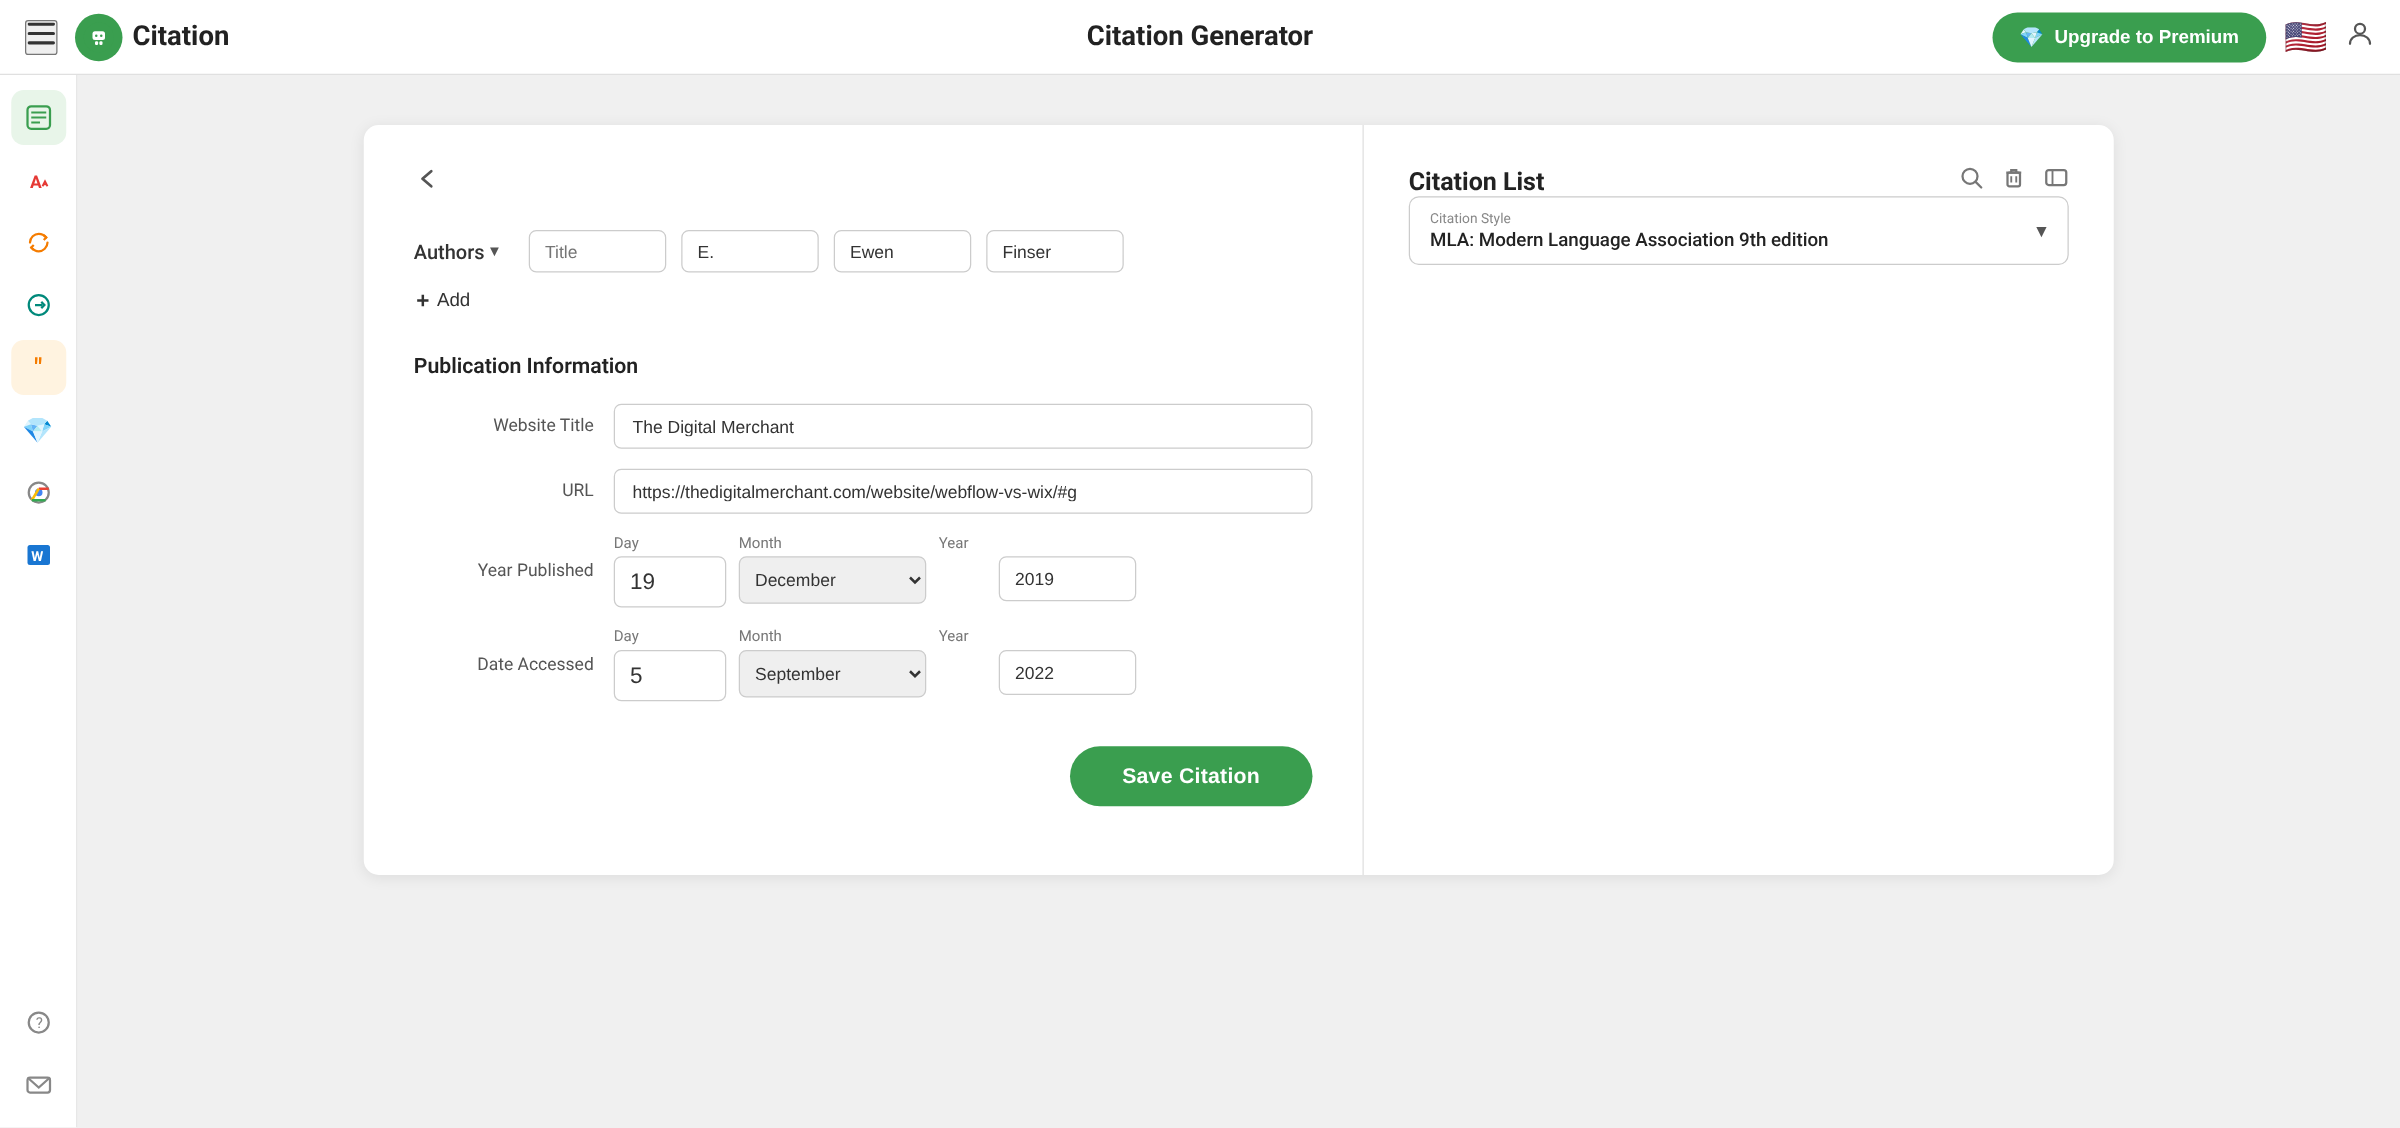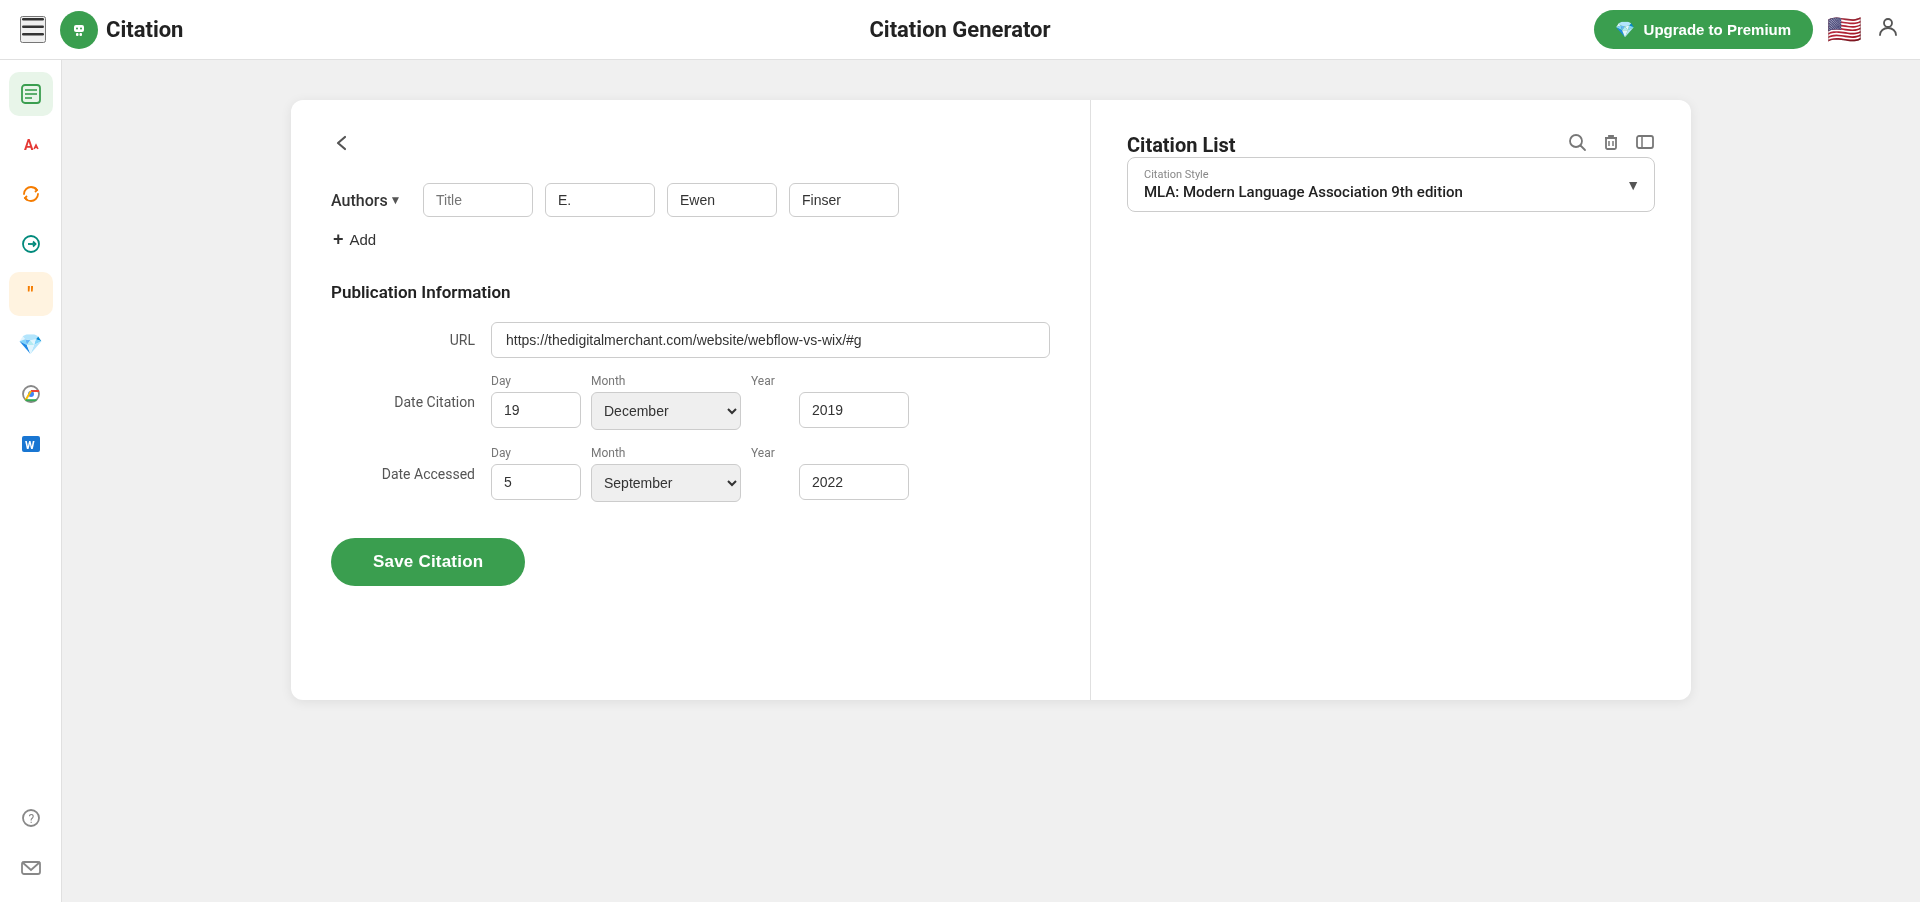--- a/index.html
+++ b/index.html
@@ -101,34 +101,34 @@
       border: 1px solid #ccc; border-radius: 6px; padding: 9px 14px;
       font-size: 14px; color: #333; outline: none; flex: 1;
     }
 
     
     .date-group { display: flex; gap: 10px; align-items: flex-start; }
     .date-sub-group { display: flex; flex-direction: column; gap: 4px; }
     .date-sub-label { font-size: 12px; color: #777; }
     .date-input {
       border: 1px solid #ccc; border-radius: 6px; padding: 9px 12px;
-      font-size: 14px; color: #333; outline: none; width: 90px;
+      font-size: 18px; color: #333; outline: none; width: 90px;
     }
     .month-select {
       border: 1px solid #ccc; border-radius: 6px; padding: 9px 8px;
       font-size: 14px; color: #333; outline: none; width: 150px;
       appearance: auto;
     }
     .year-input {
       border: 1px solid #ccc; border-radius: 6px; padding: 9px 12px;
       font-size: 14px; color: #333; outline: none; width: 110px; margin-left: 48px;
     }
 
     
-    .save-btn-row { display: flex; justify-content: flex-start; margin-top: 36px; }
+    .save-btn-row { display: flex; justify-content: flex-end; margin-top: 36px; }
     .save-citation-btn {
       background: #3a9e4f; color: #fff; border: none; border-radius: 28px;
       padding: 14px 42px; font-size: 17px; font-weight: 600; cursor: pointer;
       letter-spacing: 0.2px;
     }
 
     
     .right-panel { width: 600px; padding: 32px 36px; }
     .citation-list-header { display: flex; align-items: center; justify-content: space-between; }
     .citation-list-title { font-size: 20px; font-weight: 700; color: #222; }
@@ -292,28 +292,32 @@
         </div>
 
         <button class="add-btn">
           <span class="plus-icon">+</span>
           <span>Add</span>
         </button>
 
         <div class="pub-info-section">
           <div class="pub-info-title">Publication Information</div>
 
+          <div class="form-row">
+            <label class="form-label">Website Title</label>
+            <input class="form-input" type="text" value="The Digital Merchant" style="">
+          </div>
 
           <div class="form-row">
             <label class="form-label">URL</label>
             <input class="form-input" type="text" value="https://thedigitalmerchant.com/website/webflow-vs-wix/#g" style="">
           </div>
 
           <div class="form-row">
-            <label class="form-label">Date Citation</label>
+            <label class="form-label">Year Published</label>
             <div class="date-group">
               <div class="date-sub-group">
                 <span class="date-sub-label">Day</span>
                 <input class="date-input" type="text" value="19" style="">
               </div>
               <div class="date-sub-group">
                 <span class="date-sub-label">Month</span>
                 <select class="month-select">
                   <option>January</option><option>February</option><option>March</option>
                   <option>April</option><option>May</option><option>June</option>

